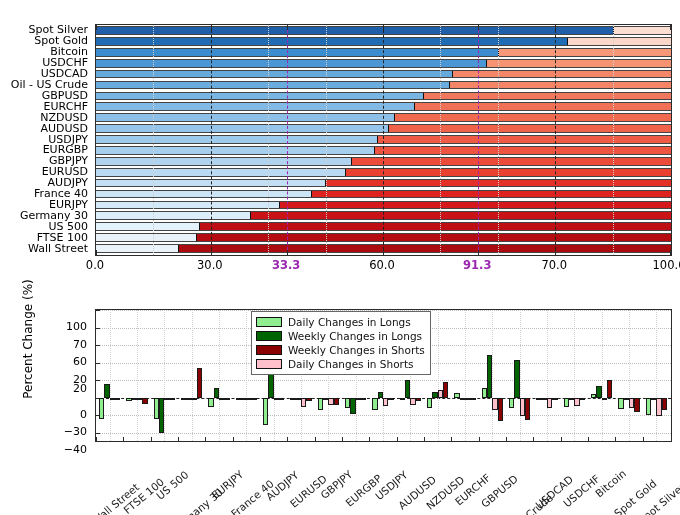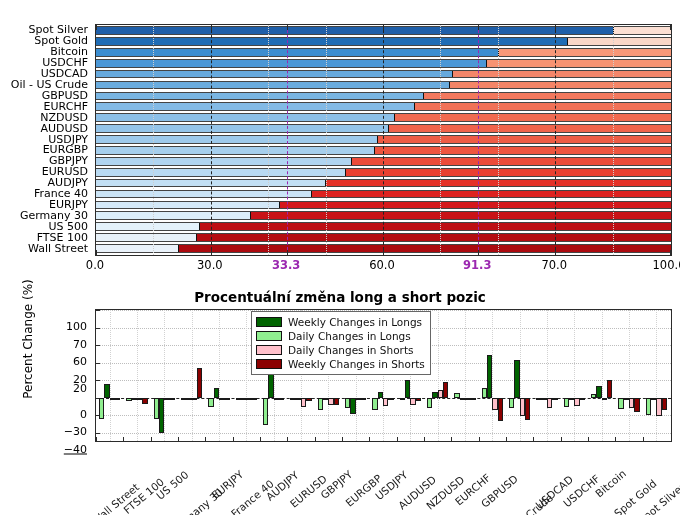--- a/index.html
+++ b/index.html
@@ -205,24 +205,23 @@
         <div class="xlab" style="left: 114.8px;">30.0</div>
         <div class="xlab hl" style="left: 191.142px;">33.3</div>
         <div class="xlab" style="left: 287px;">60.0</div>
         <div class="xlab hl" style="left: 382.284px;">91.3</div>
         <div class="xlab" style="left: 459.2px;">70.0</div>
         <div class="xlab" style="left: 574px;">100.0</div>
       </div>
   </div>
 
   <div id="bot-chart">
-    <div id="bot-title">Procentuální změna long a short pozic</div>
     <div id="bot-ytitle">Percent Change (%)</div>
     <div id="bot-ylabels">
-        <div class="bylab" style="top: 139.973px; text-decoration: underline;">−40</div>
+        <div class="bylab" style="top: 139.973px;">−40</div>
         <div class="bylab" style="top: 122.405px;">−30</div>
         <div class="bylab" style="top: 104.838px;">0</div>
         <div class="bylab" style="top: 79px;">20</div>
         <div class="bylab" style="top: 69.7027px;">20</div>
         <div class="bylab" style="top: 52.1351px;">60</div>
         <div class="bylab" style="top: 34.5676px;">70</div>
         <div class="bylab" style="top: 17px;">100</div>
       </div>
     <div id="bot-plot">
       <div id="bot-grid">
@@ -366,34 +365,34 @@
           <div class="bar" style="left: 527.67px; width: 5.33px; top: 87.8378px; height: 1.5px; background: rgb(0, 100, 0);"></div>
           <div class="bar" style="left: 533px; width: 5.33px; top: 87.8378px; height: 10.5405px; background: rgb(255, 192, 203);"></div>
           <div class="bar" style="left: 538.33px; width: 5.33px; top: 87.8378px; height: 14.0541px; background: rgb(139, 0, 0);"></div>
           <div class="bar" style="left: 549.673px; width: 5.33px; top: 87.8378px; height: 16.6892px; background: rgb(144, 238, 144);"></div>
           <div class="bar" style="left: 555.003px; width: 5.33px; top: 87.8378px; height: 1.75676px; background: rgb(0, 100, 0);"></div>
           <div class="bar" style="left: 560.333px; width: 5.33px; top: 87.8378px; height: 18.4459px; background: rgb(255, 192, 203);"></div>
           <div class="bar" style="left: 565.663px; width: 5.33px; top: 87.8378px; height: 12.2973px; background: rgb(139, 0, 0);"></div>
         </div>
       <div id="legend" style="left: 155px; top: 1px;">
           <div class="lgrow">
+            <div class="lgswatch" style="background: rgb(144, 238, 144);"></div>
+            <div class="lgtxt">Daily Changes in Longs</div>
+          </div>
+          <div class="lgrow">
             <div class="lgswatch" style="background: rgb(0, 100, 0);"></div>
             <div class="lgtxt">Weekly Changes in Longs</div>
           </div>
           <div class="lgrow">
-            <div class="lgswatch" style="background: rgb(144, 238, 144);"></div>
-            <div class="lgtxt">Daily Changes in Longs</div>
+            <div class="lgswatch" style="background: rgb(139, 0, 0);"></div>
+            <div class="lgtxt">Weekly Changes in Shorts</div>
           </div>
           <div class="lgrow">
             <div class="lgswatch" style="background: rgb(255, 192, 203);"></div>
             <div class="lgtxt">Daily Changes in Shorts</div>
-          </div>
-          <div class="lgrow">
-            <div class="lgswatch" style="background: rgb(139, 0, 0);"></div>
-            <div class="lgtxt">Weekly Changes in Shorts</div>
           </div>
         </div>
     </div>
     <div id="bot-xlabels">
         <div class="bxlab" style="left: 24.6667px;">Wall Street</div>
         <div class="bxlab" style="left: 52px;">FTSE 100</div>
         <div class="bxlab" style="left: 79.3333px;">US 500</div>
         <div class="bxlab" style="left: 106.667px;">Germany 30</div>
         <div class="bxlab" style="left: 134px;">EURJPY</div>
         <div class="bxlab" style="left: 161.333px;">France 40</div>

